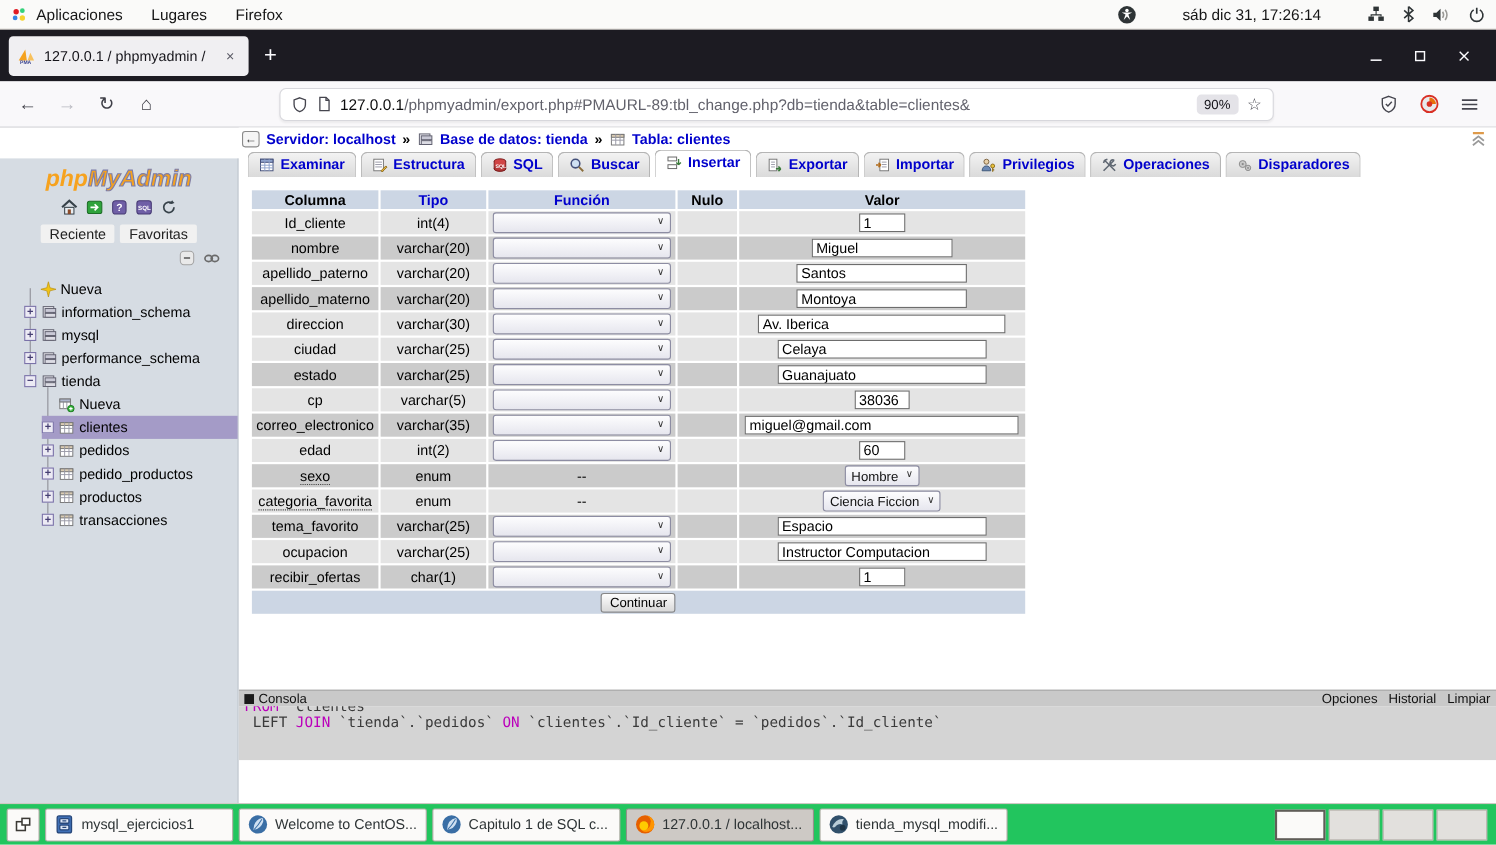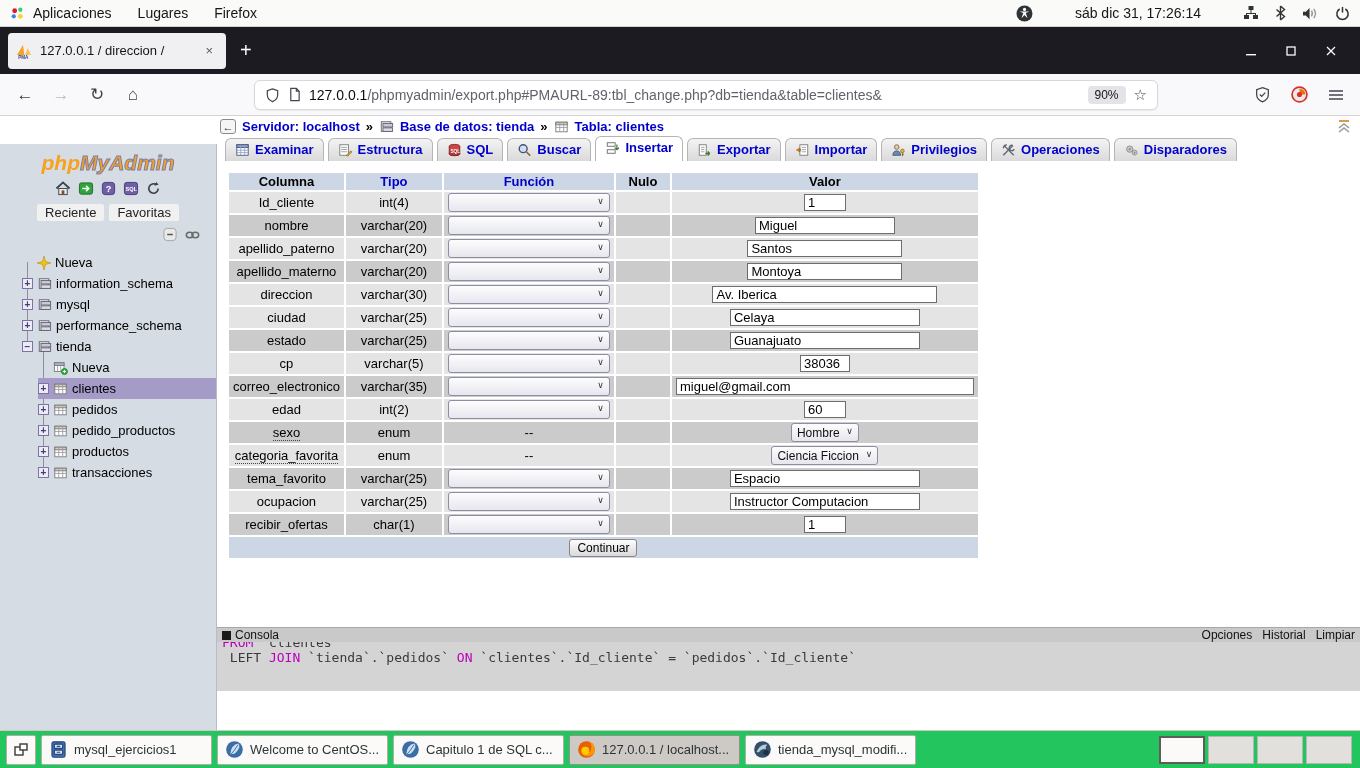--- a/index.html
+++ b/index.html
@@ -184,21 +184,21 @@
 
 <div class="ff-tabbar">
   <div class="ff-tab">
     <span class="icn">
         <svg width="16" height="16" viewBox="0 0 16 16">
           <path d="M1 12 L7 2 L8.4 12 Z" fill="#f5a21f"></path>
           <path d="M9 12 L11.6 5 L15 12 Z" fill="#f8c15c"></path>
           <text x="2.2" y="15.6" font-size="4.6" font-weight="bold" fill="#333d8c" font-family="sans-serif">PMA</text>
         </svg>
       </span>
-    <span class="title">127.0.0.1 / direccion /</span>
+    <span class="title">127.0.0.1 / phpmyadmin /</span>
     <span class="tab-close">×</span>
   </div>
   <span class="new-tab">+</span>
   <div class="win-controls">
     <span class="icn">
         <svg width="14" height="14" viewBox="0 0 14 14">
           <rect x="2" y="10" width="10" height="1.4" fill="#fbfbfe"></rect>
         </svg>
       </span>
     <span class="icn">
@@ -619,21 +619,21 @@
               <td>int(4)</td>
               <td><span class="sel-wrap"><select class="func-select"></select></span></td>
               <td></td>
               <td class="col-value"><input class="val-input" type="text" value="1" style="width: 42px;"></td>
             </tr>
             <tr class="r-dark">
               <td><span>nombre</span></td>
               <td>varchar(20)</td>
               <td><span class="sel-wrap"><select class="func-select"></select></span></td>
               <td></td>
-              <td class="col-value"><input class="val-input" type="text" value="Miguel" style="width: 140px;"></td>
+              <td class="col-value"><input class="val-input" type="text" value="Miguel" style="width: 128px;"></td>
             </tr>
             <tr class="r-light">
               <td><span>apellido_paterno</span></td>
               <td>varchar(20)</td>
               <td><span class="sel-wrap"><select class="func-select"></select></span></td>
               <td></td>
               <td class="col-value"><input class="val-input" type="text" value="Santos" style="width: 155px;"></td>
             </tr>
             <tr class="r-dark">
               <td><span>apellido_materno</span></td>
@@ -668,21 +668,21 @@
               <td>varchar(5)</td>
               <td><span class="sel-wrap"><select class="func-select"></select></span></td>
               <td></td>
               <td class="col-value"><input class="val-input" type="text" value="38036" style="width: 50px;"></td>
             </tr>
             <tr class="r-dark">
               <td><span>correo_electronico</span></td>
               <td>varchar(35)</td>
               <td><span class="sel-wrap"><select class="func-select"></select></span></td>
               <td></td>
-              <td class="col-value"><input class="val-input" type="text" value="miguel@gmail.com" style="width: 298px;"></td>
+              <td class="col-value"><input class="val-input" type="text" value="miguel@gmail.com" style="width: 249px;"></td>
             </tr>
             <tr class="r-light">
               <td><span>edad</span></td>
               <td>int(2)</td>
               <td><span class="sel-wrap"><select class="func-select"></select></span></td>
               <td></td>
               <td class="col-value"><input class="val-input" type="text" value="60" style="width: 42px;"></td>
             </tr>
             <tr class="r-dark">
               <td><span class="dotted">sexo</span></td>

